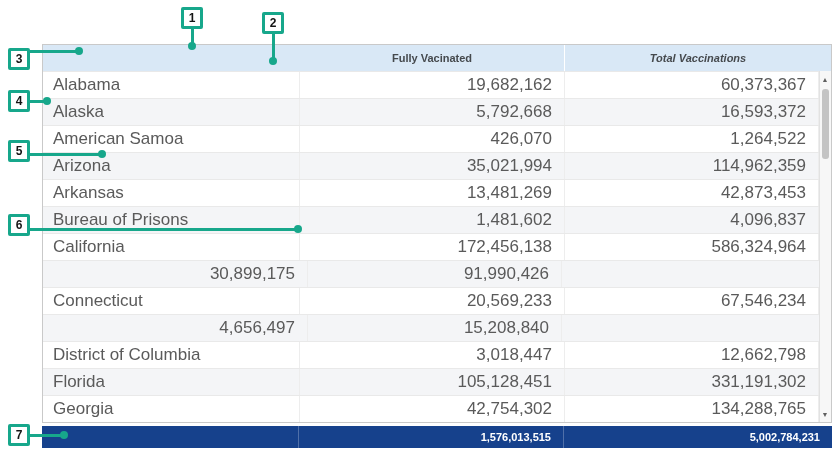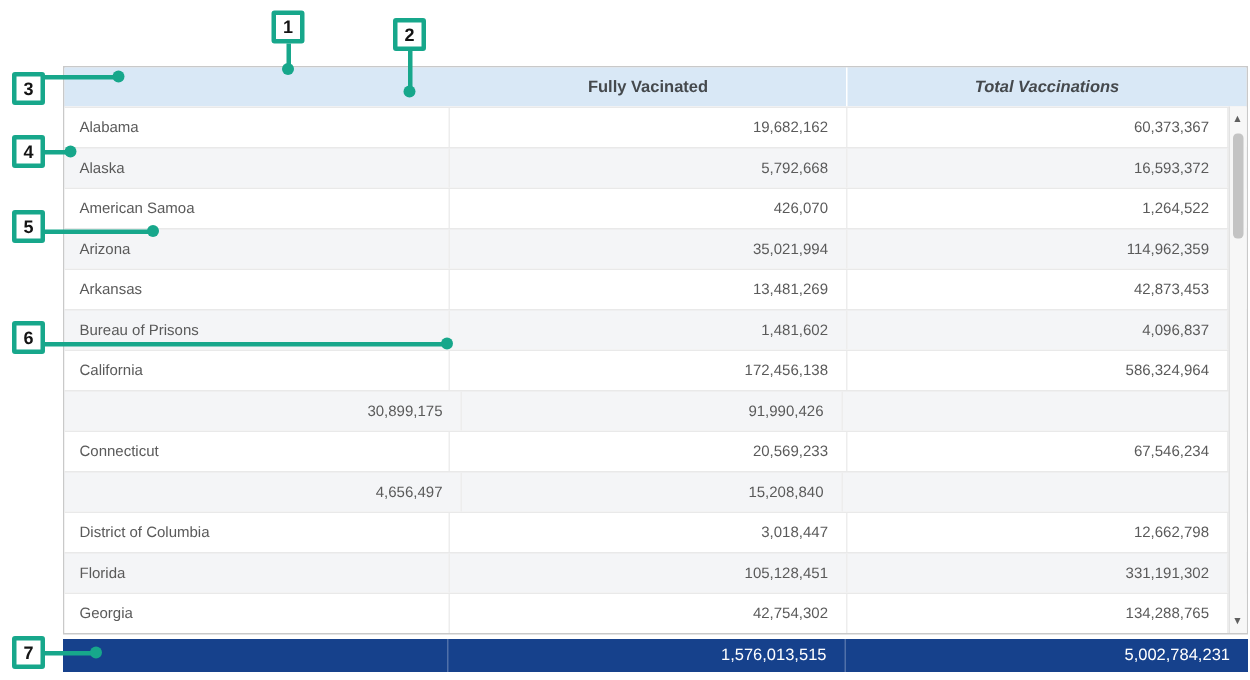--- a/index.html
+++ b/index.html
@@ -11,40 +11,40 @@
        border:1px solid #c9c9c9;box-sizing:border-box;background:#ffffff;}
   .thead{display:flex;height:26px;background:#d9e8f6;}
   .th{box-sizing:border-box;display:flex;align-items:center;justify-content:center;
       font-size:11px;font-weight:bold;color:#45494d;border-right:1px solid #ffffff;}
   .th.w1{width:257px;margin-top:31px;}
   .th.w2{width:265px;}
   .th.w3{flex:1;border-right:none;font-style:italic;}
 
   .tbody{position:relative;}
   .trow{display:flex;height:27px;border-top:1px solid #e9e9e9;
-        font-size:10px;color:#5a5a5a;background:#ffffff;box-sizing:border-box;}
+        font-size:17px;color:#5a5a5a;background:#ffffff;box-sizing:border-box;}
   .trow.alt{background:#f4f5f7;}
   .c{box-sizing:border-box;display:flex;align-items:center;border-right:1px solid #ededed;height:100%;}
   .c.state{width:257px;padding-left:10px;}
   .c.num{width:265px;justify-content:flex-end;padding-right:12px;}
   .c.num.last{width:254px;}
   .c.spacer{flex:1;border-right:none;}
 
   
   .sbar{position:absolute;right:0;top:26px;width:12px;height:351px;background:#f7f7f7;
         border-left:1px solid #e2e2e2;box-sizing:border-box;z-index:5;}
   .sarrow{position:absolute;left:0;width:10px;height:14px;font-size:7px;color:#5f5f5f;
           display:flex;align-items:center;justify-content:center;cursor:default;}
   .sarrow.up{top:1px;}
   .sarrow.down{bottom:1px;}
   .sthumb{position:absolute;left:2px;top:18px;width:7px;height:70px;background:#c4c4c4;border-radius:3px;}
 
   
   .total-row{position:absolute;left:42px;top:426px;width:790px;height:22px;
-             background:#16418c;display:flex;color:#ffffff;font-weight:normal;font-size:11px;}
+             background:#16418c;display:flex;color:#ffffff;font-weight:bold;font-size:11px;}
   .total-row .tc{box-sizing:border-box;display:flex;align-items:center;border-right:1px solid rgba(255,255,255,0.25);}
   .tc.t1{width:257px;}
   .tc.t2{width:265px;justify-content:flex-end;padding-right:12px;}
   .tc.t3{flex:1;justify-content:flex-end;padding-right:12px;border-right:none;}
 
   
   .ann-box{position:absolute;width:22px;height:22px;background:#ffffff;
            border:3px solid #17a78b;box-sizing:border-box;border-radius:2px;
            display:flex;align-items:center;justify-content:center;
            font-size:12px;font-weight:bold;color:#141414;z-index:20;}

